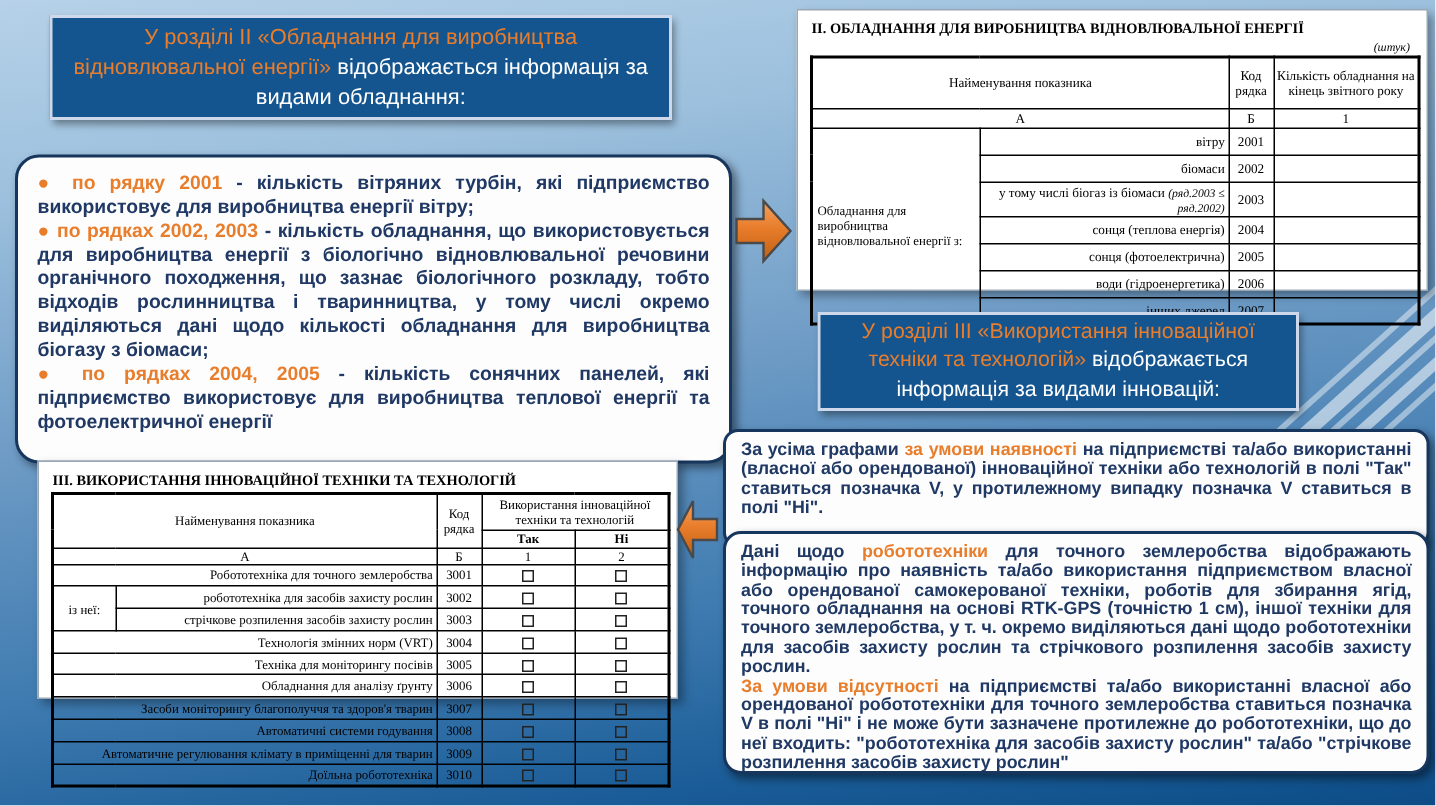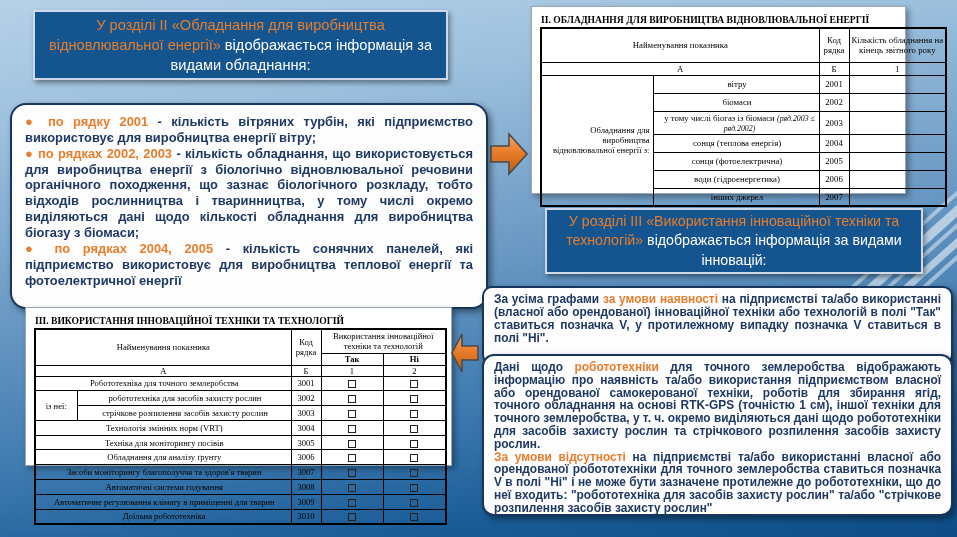--- a/index.html
+++ b/index.html
@@ -14,41 +14,41 @@
     position:absolute; z-index:2; background:#14558f; border:2px solid #cdd9ea;
     box-shadow:2px 3px 5px rgba(0,0,0,.4); color:#fff; font-weight:normal; text-align:center;
     display:flex; align-items:center; justify-content:center; padding:4px 12px; line-height:1.38;
   }
   .hl { color:#e87d2b; }
   .bubble {
     position:absolute; z-index:2; background:#fdfdfd; border:2px solid #17365d;
     box-shadow:3px 3px 6px rgba(0,0,0,.45); color:#1f3864; font-weight:bold; text-align:justify;
   }
   #banner2 { left:33px; top:10px; width:415px; height:70px; font-size:14.6px; }
-  #banner3 { left:545px; top:208px; width:378px; height:66px; font-size:14.2px; }
+  #banner3 { left:545px; top:208px; width:321px; height:66px; font-size:14.2px; }
   #notes2  { left:10px; top:103px; width:478px; height:206px; border-radius:16px; padding:9px 13px; font-size:12.9px; line-height:1.23; }
   #noteAvail  { left:482px; top:286px; width:471px; height:79px; border-radius:10px; padding:5px 10px 4px; font-size:11.9px; line-height:1.08; }
   #noteRobots { left:482px; top:354px; width:471px; height:162px; border-radius:12px; padding:5px 10px 4px; font-size:11.9px; line-height:1.075; }
 
   .formpanel {
     position:absolute; z-index:2; background:#fff; border:1px solid #9aa7b5;
     box-shadow:3px 3px 6px rgba(0,0,0,.35); font-family:"Liberation Serif", serif; color:#000;
   }
-  #form2 { left:531px; top:6px; width:375px; height:188px; padding:7px 8px 0; }
+  #form2 { left:531px; top:6px; width:421px; height:188px; padding:7px 8px 0; }
   #form3 { left:25px; top:307px; width:427px; height:159px; padding:7px 8px 0; }
   .ftitle { font-size:9.6px; font-weight:bold; margin:0 0 2px 1px; }
   .funit  { font-size:8px; font-style:italic; text-align:right; margin:0 3px 1px 0; }
   .ftable { border-collapse:collapse; table-layout:fixed; }
   .ftable td, .ftable th { border:1px solid #000; font-weight:normal; overflow:hidden; }
   .ftable { border:2px solid #000; }
   #t2 { width:405px; font-size:8.8px; }
   #t3 { width:411px; font-size:8.6px; margin-top:2px; }
   .thc { text-align:center; vertical-align:middle;margin-top:44px; }
-  .group { font-weight:bold; text-align:right; vertical-align:middle; font-size:8.6px; padding:0 3px; }
-  .item { text-align:center; padding:1px 2px 1px 4px; }
+  .group { font-weight:bold; text-align:left; vertical-align:middle; font-size:8.6px; padding:0 3px; }
+  .item { text-align:right; padding:1px 2px 1px 4px; }
   .indent { padding-left:9px; }
   .it { font-style:italic; font-size:7.8px; }
   #t2 tbody tr { height:18px; }
   #t3 tbody tr { height:14.8px; }
   .cb { display:inline-block; width:8px; height:8px; border:1px solid #222; vertical-align:middle; }
   .arrow { position:absolute; z-index:3; }
 </style>
 </head>
 <body>
 
@@ -77,20 +77,21 @@
         <stop offset="0" stop-color="#f6a15f"></stop>
           <stop offset="0.45" stop-color="#e87d2b"></stop>
           <stop offset="1" stop-color="#c05f12"></stop>
       </linearGradient>
     </defs>
     <polygon points="2,15 20,15 20,3 38,23 20,43 20,31 2,31" fill="url(#ga1)" stroke="#4a4a4a" stroke-width="1.6"></polygon>
   </svg>
 
   <div class="formpanel" id="form2">
     <div class="ftitle">II. ОБЛАДНАННЯ ДЛЯ ВИРОБНИЦТВА ВІДНОВЛЮВАЛЬНОЇ ЕНЕРГІЇ</div>
+    <div class="funit">(штук)</div>
     <table class="ftable" id="t2">
       <colgroup>
           <col style="width:112px">
           <col style="width:166px">
           <col style="width:30px">
           <col style="width:97px">
         </colgroup>
       <thead>
         <tr style="height:34px;">
           <th class="thc" colspan="2">Найменування показника</th>

